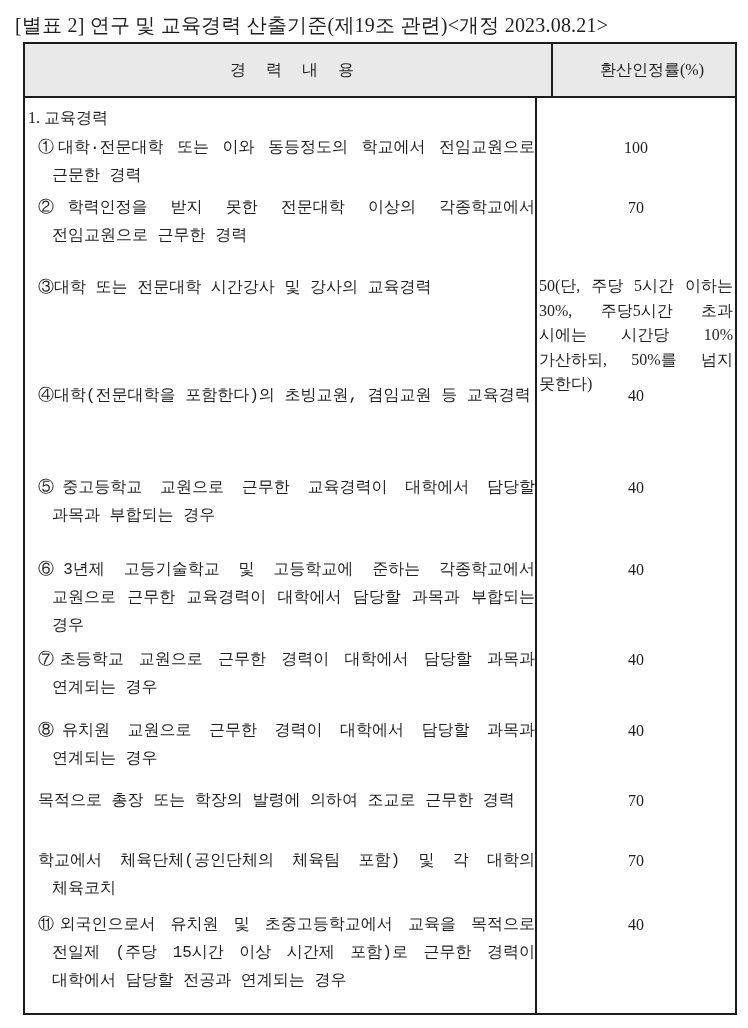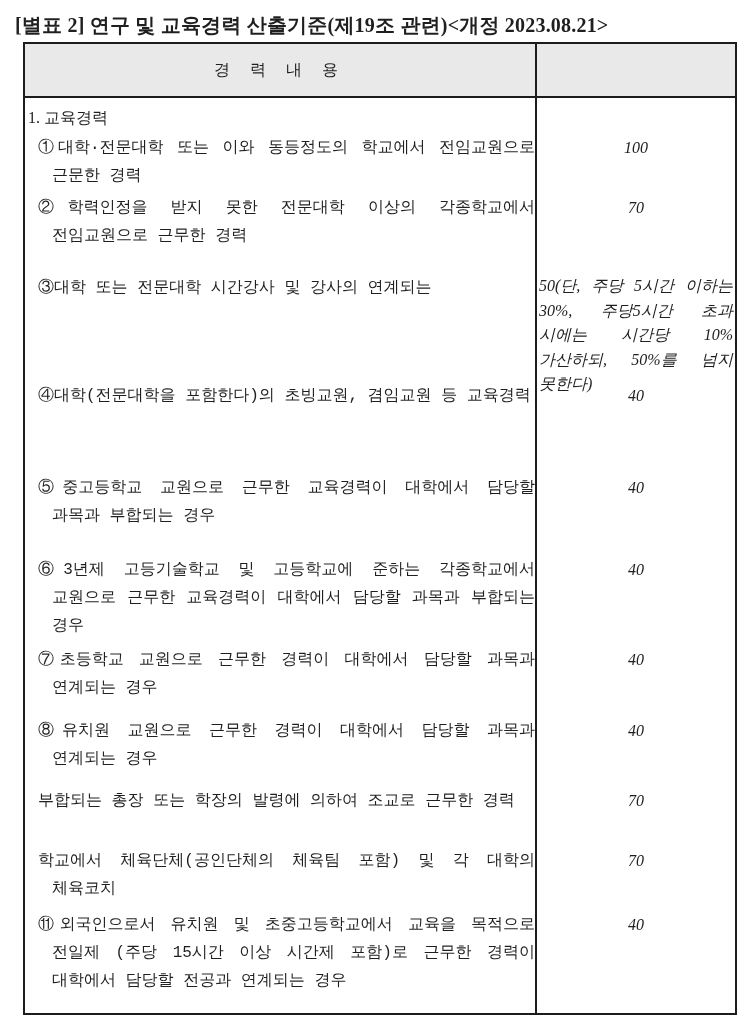--- a/index.html
+++ b/index.html
@@ -6,36 +6,37 @@
   body{
     width:748px;height:1028px;
     background:#ffffff;
     font-family:"Liberation Serif","DejaVu Serif",serif;
     color:#1f1f1f;
     position:relative;
     overflow:hidden;
   }
   .doc-title{
     position:absolute;left:15px;top:12px;
-    font-size:20px;font-weight:bold;letter-spacing:0.2px;
+    font-size:20px;font-weight:normal;letter-spacing:0.2px;
     white-space:nowrap;
   }
   .tbl{
     position:absolute;left:23px;top:42px;
     width:710px;height:969px;
     border:2px solid #1c1c1c;
   }
   .thead{
     display:flex;height:52px;
     background:#e9e9e9;
     border-bottom:2px solid #1c1c1c;
   }
   .th{
     display:flex;align-items:center;justify-content:center;
     font-size:16px;
+    padding-left:16px;
   }
   .th-content{
     width:510px;border-right:2px solid #1c1c1c;
     letter-spacing:8px;
   }
   .th-rate{flex:1;letter-spacing:0px;}
   .tbody{
     position:relative;
     height:915px;
     border-radius:6px;
@@ -54,56 +55,56 @@
     font-size:16px;line-height:28px;
     text-align:justify;word-break:keep-all;
     padding-left:14px;text-indent:-14px;
     box-sizing:border-box;
     font-family:Liberation Mono, monospace;
   }
   .cell-rate{
     position:absolute;left:512px;width:198px;
     font-size:16px;line-height:28px;
     text-align:center;
-    font-style:italic;
   }
   .cell-rate.rate-long{
     text-align:justify;word-break:keep-all;
     font-size:16px;line-height:24.5px;
     padding:0 2px;box-sizing:border-box;
   }
 </style>
 </head>
 <body>
 
 <div class="doc-title">[별표 2] 연구 및 교육경력 산출기준(제19조 관련)&lt;개정 2023.08.21&gt;</div>
 
 <div class="tbl">
 
   <div class="thead">
     <div class="th th-content">경 력 내 용</div>
+    <div class="th th-rate">환산인정률(%)</div>
   </div>
 
   <div class="tbody">
     <div class="vline"></div>
 
     <div class="section">1. 교육경력</div>
 
     <div class="row" style="top:36px">
       <div class="cell-content">①대학·전문대학 또는 이와 동등정도의 학교에서 전임교원으로 근문한 경력</div>
       <div class="cell-rate">100</div>
     </div>
 
     <div class="row" style="top:96px">
       <div class="cell-content">②학력인정을 받지 못한 전문대학 이상의 각종학교에서 전임교원으로 근무한 경력</div>
       <div class="cell-rate">70</div>
     </div>
 
     <div class="row" style="top:176px">
-      <div class="cell-content">③대학 또는 전문대학 시간강사 및 강사의 연계되는</div>
+      <div class="cell-content">③대학 또는 전문대학 시간강사 및 강사의 교육경력</div>
       <div class="cell-rate rate-long">50(단, 주당 5시간 이하는 30%, 주당5시간 초과 시에는 시간당 10% 가산하되, 50%를 넘지 못한다)</div>
     </div>
 
     <div class="row" style="top:284px">
       <div class="cell-content">④대학(전문대학을 포함한다)의 초빙교원, 겸임교원 등 교육경력</div>
       <div class="cell-rate">40</div>
     </div>
 
     <div class="row" style="top:376px">
       <div class="cell-content">⑤중고등학교 교원으로 근무한 교육경력이 대학에서 담당할 과목과 부합되는 경우</div>
@@ -119,21 +120,21 @@
       <div class="cell-content">⑦초등학교 교원으로 근무한 경력이 대학에서 담당할 과목과 연계되는 경우</div>
       <div class="cell-rate">40</div>
     </div>
 
     <div class="row" style="top:619px">
       <div class="cell-content">⑧유치원 교원으로 근무한 경력이 대학에서 담당할 과목과 연계되는 경우</div>
       <div class="cell-rate">40</div>
     </div>
 
     <div class="row" style="top:689px">
-      <div class="cell-content">부합되는 총장 또는 학장의 발령에 의하여 조교로 근무한 경력</div>
+      <div class="cell-content">목적으로 총장 또는 학장의 발령에 의하여 조교로 근무한 경력</div>
       <div class="cell-rate">70</div>
     </div>
 
     <div class="row" style="top:749px">
       <div class="cell-content">학교에서 체육단체(공인단체의 체육팀 포함) 및 각 대학의 체육코치</div>
       <div class="cell-rate">70</div>
     </div>
 
     <div class="row" style="top:813px">
       <div class="cell-content">⑪외국인으로서 유치원 및 초중고등학교에서 교육을 목적으로 전일제 (주당 15시간 이상 시간제 포함)로 근무한 경력이 대학에서 담당할 전공과 연계되는 경우</div>

